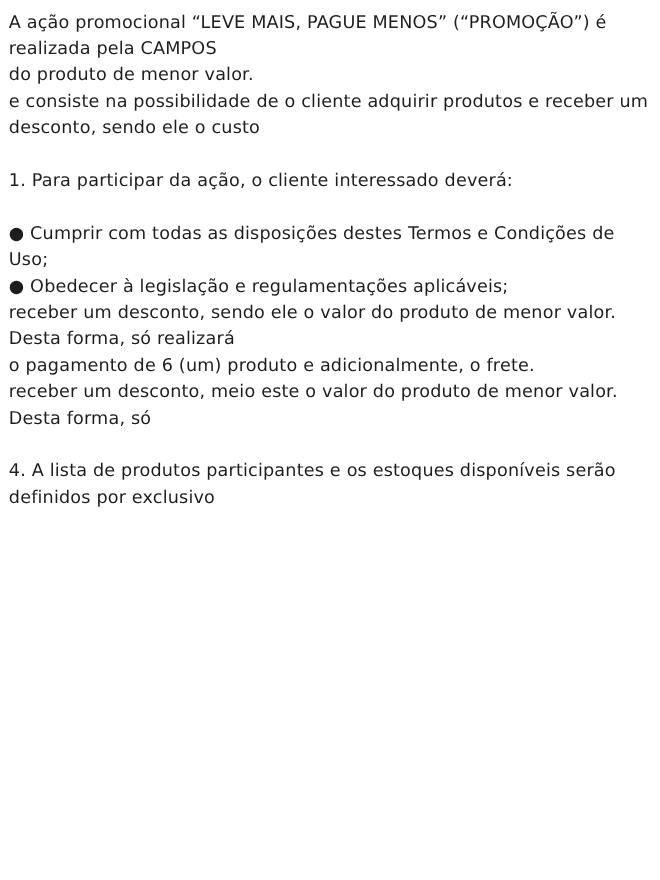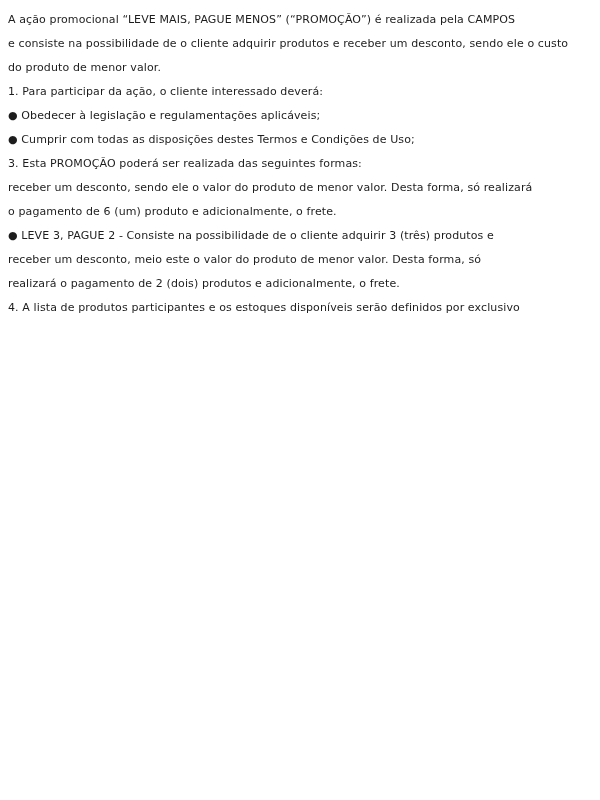--- a/index.html
+++ b/index.html
@@ -13,48 +13,46 @@
     overflow: hidden;
     font-family: "DejaVu Sans", sans-serif;
     color: #1a1a1a;
   }
   .doc {
     box-sizing: border-box;
     width: 600px;
     padding: 8px 10px 0 8px;
   }
   .para {
-    font-size: 11px;
+    font-size: 16px;
     line-height: 24px;
     margin: 0 0 0 0;
     color: #1d1d1d;
     letter-spacing: 0.01em;
   }
   .para.spaced {
+    margin-top: 24px;
   }
 </style>
 </head>
 <body>
 
 <div class="doc">
 
   <p class="para">A ação promocional “LEVE MAIS, PAGUE MENOS” (“PROMOÇÃO”) é realizada pela CAMPOS</p>
+  <p class="para">do produto de menor valor.</p>
   <p class="para">e consiste na possibilidade de o cliente adquirir produtos e receber um desconto, sendo ele o custo</p>
-  <p class="para">do produto de menor valor.</p>
 
   <p class="para spaced">1. Para participar da ação, o cliente interessado deverá:</p>
 
+  <p class="para spaced">● Cumprir com todas as disposições destes Termos e Condições de Uso;</p>
   <p class="para">● Obedecer à legislação e regulamentações aplicáveis;</p>
-  <p class="para spaced">● Cumprir com todas as disposições destes Termos e Condições de Uso;</p>
 
 
-  <p class="para spaced">3. Esta PROMOÇÃO poderá ser realizada das seguintes formas:</p>
 
   <p class="para">receber um desconto, sendo ele o valor do produto de menor valor. Desta forma, só realizará</p>
   <p class="para">o pagamento de 6 (um) produto e adicionalmente, o frete.</p>
 
-  <p class="para">● LEVE 3, PAGUE 2 - Consiste na possibilidade de o cliente adquirir 3 (três) produtos e</p>
   <p class="para">receber um desconto, meio este o valor do produto de menor valor. Desta forma, só</p>
-  <p class="para">realizará o pagamento de 2 (dois) produtos e adicionalmente, o frete.</p>
 
   <p class="para spaced">4. A lista de produtos participantes e os estoques disponíveis serão definidos por exclusivo</p>
 
 </div>
 
 </body></html>

